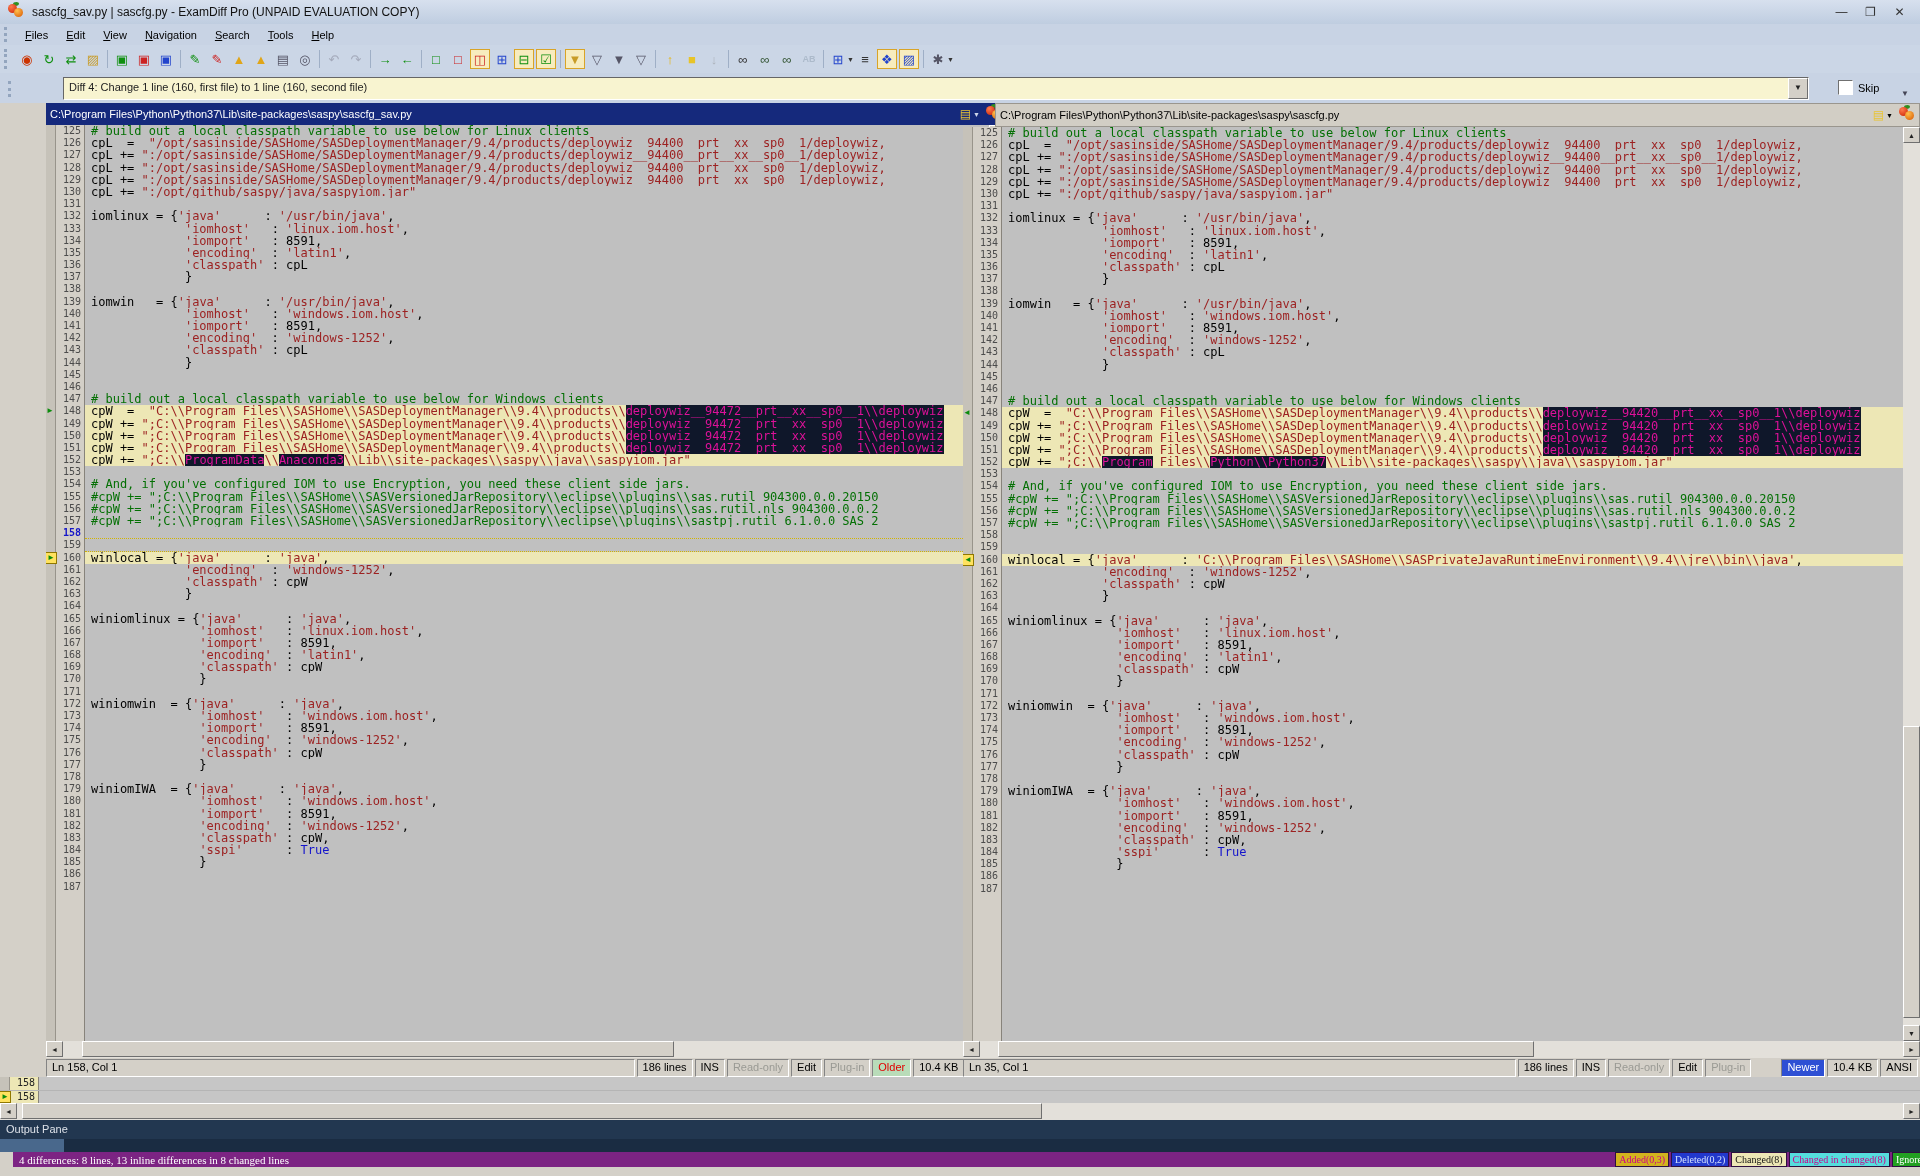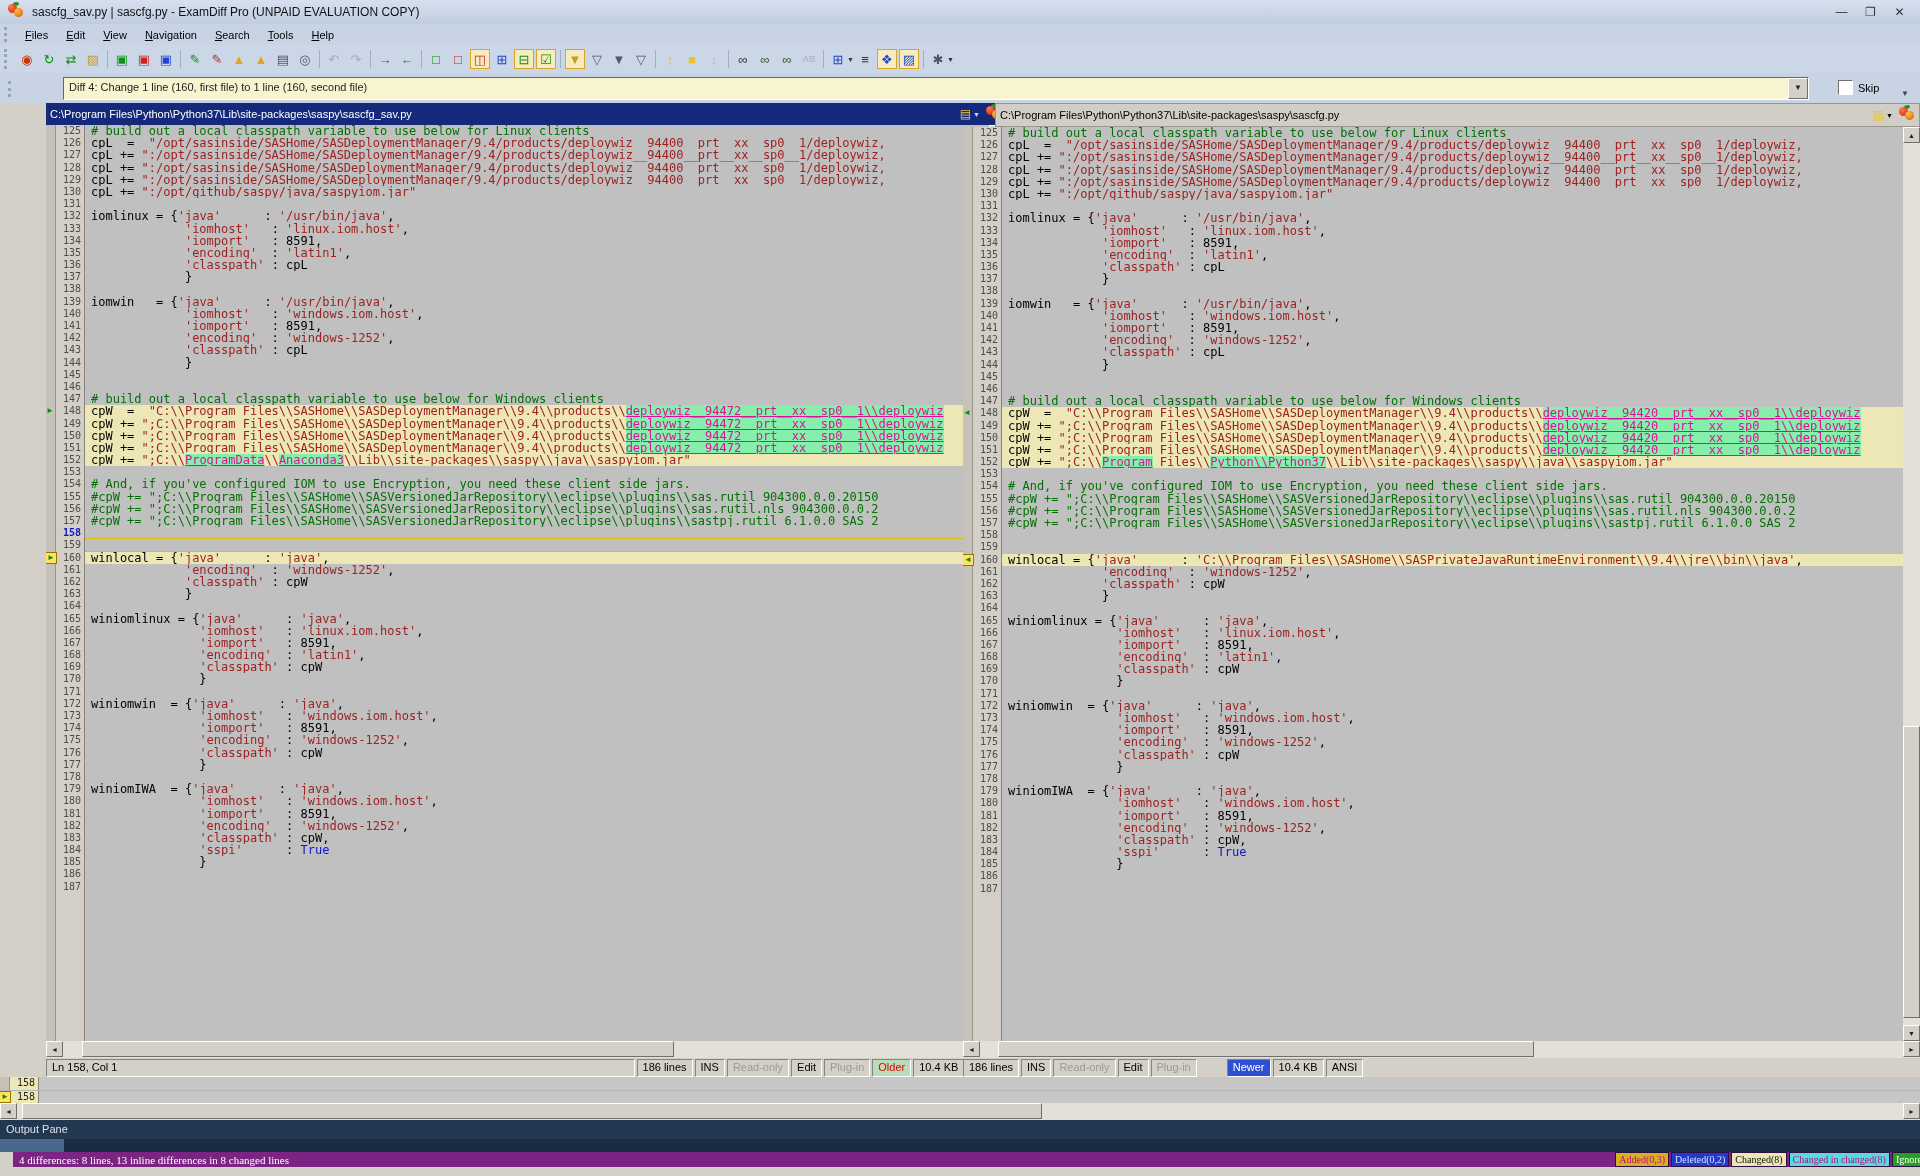--- a/index.html
+++ b/index.html
@@ -62,21 +62,21 @@
   .num{width:29px;background:#d3cfc7;border-right:1px solid #87837b;flex:0 0 29px;
        font-family:"DejaVu Sans Mono",monospace;font-size:10px;line-height:12px;color:#4c4c4c;
        text-align:right;padding-right:3px;box-sizing:border-box;}
   .codeln{flex:1;font-family:"DejaVu Sans Mono",monospace;font-size:12px;line-height:12.2px;
        white-space:pre;overflow:hidden;padding-left:6px;color:#000;}
   .row.chg .codeln{background:#ede7b5;}
   .row.dot .codeln{border-bottom:1px dotted #d2b400;}
   .row.cur .num{color:#1515c8;font-weight:bold;}
   .seg.t{color:#000;} .seg.c{color:#047004;} .seg.s{color:#9c2121;}
   .seg.b{color:#1414cc;}
-  .seg.h{background:#86efac;color:#dd1199;text-decoration:underline;}
+  .seg.h{background:#0f172a;color:#dd1199;}
   .mk{position:absolute;left:0px;top:1px;font-size:8px;line-height:10px;color:#0c8c0c;}
   .mk.active{background:#ffe25e;border:1px solid #907800;padding:0 1px;left:-1px;top:0;}
   
   .vscroll{position:absolute;right:0;top:0;width:17px;bottom:0;background:#e3e0da;}
   .sb-btn{width:17px;height:16px;background:#d4d0c8;border:1px solid #fff;border-right-color:#6f6f6f;
           border-bottom-color:#6f6f6f;font-size:7px;text-align:center;line-height:15px;color:#222;box-sizing:border-box;}
   .vthumb{position:absolute;left:0;width:17px;background:#d4d0c8;border:1px solid #fff;
           border-right-color:#6f6f6f;border-bottom-color:#6f6f6f;box-sizing:border-box;}
   .hscroll{height:17px;background:#e3e0da;display:flex;position:relative;}
   .hthumb{position:absolute;top:0;height:16px;background:#d4d0c8;border:1px solid #fff;
@@ -912,20 +912,21 @@
         <div class="vthumb" style="top: 599.44px; height: 291.72px;"></div>
         <div class="sb-btn" style="position: absolute; bottom: 0px;">▼</div>
       </div>
     </div>
     <div class="hscroll">
       <div class="sb-btn">◄</div>
       <div class="hthumb" style="left: 35.46px; width: 535.34px;"></div>
       <div class="sb-btn rt">►</div>
     </div>
     <div class="statusbar">
+      <span class="sb-field flex">Ln 35, Col 1</span>
       <span class="sb-field">186 lines</span>
       <span class="sb-field">INS</span>
       <span class="sb-field dim">Read-only</span>
       <span class="sb-field">Edit</span>
       <span class="sb-field dim">Plug-in</span>
       <span class="sb-field newer">Newer</span>
       <span class="sb-field">10.4 KB</span>
       <span class="sb-field">ANSI</span>
     </div>
   </div>

